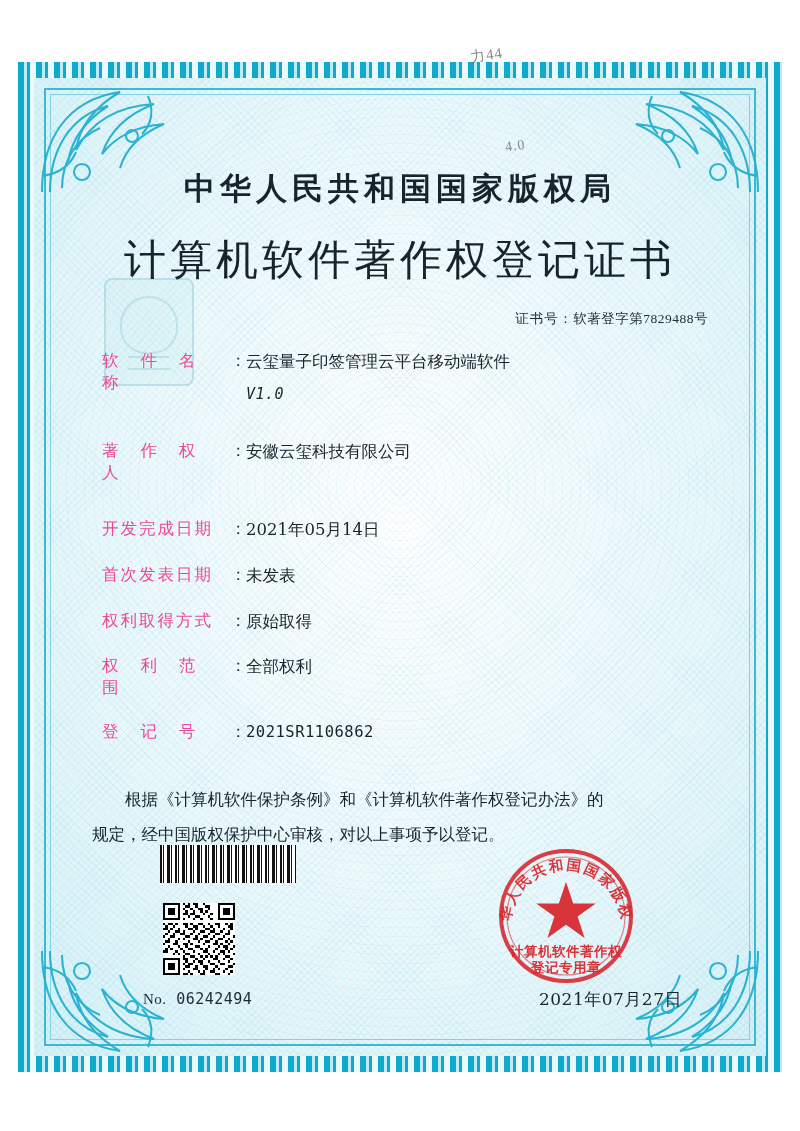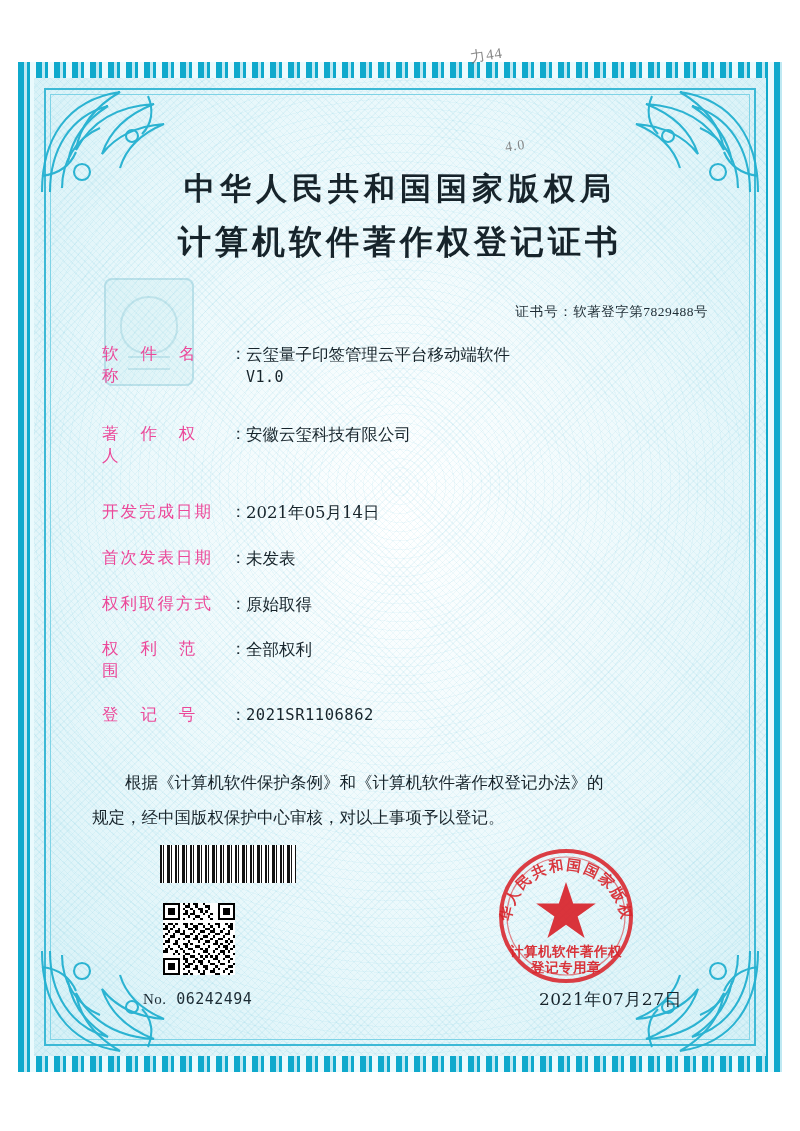--- a/index.html
+++ b/index.html
@@ -139,29 +139,29 @@
     text-align: center;
     font-size: 31px;
     letter-spacing: 5px;
     font-weight: 700;
     color: #17242b;
     margin-top: 48px;
     font-family: "DejaVu Serif", "Liberation Serif", serif;
   }
   .title-sub {
     text-align: center;
-    font-size: 33px;
+    font-size: 42px;
     letter-spacing: 4px;
-    font-weight: 700;
+    font-weight: 400;
     color: #17242b;
-    margin-top: 10px;
+    margin-top: 22px;
     font-family: "DejaVu Serif", "Liberation Serif", serif;
   }
   .cert-no-row {
-    margin-top: 38px;
+    margin-top: 22px;
     text-align: right;
     font-size: 13.5px;
     color: #1d2b33;
     padding-right: 22px;
   }
   .cert-no-row .lbl { letter-spacing: 1px; }
   .cert-no-row .val { letter-spacing: 0.5px; }
 
   .field {
     display: flex;
@@ -185,21 +185,22 @@
     flex: 1;
     color: #17242b;
     font-family: "DejaVu Serif", "Liberation Serif", serif;
     line-height: 1.45;
   }
   .field .f-value .ver {
     display: block;
     font-family: "DejaVu Sans Mono", "Liberation Mono", monospace;
     font-size: 15px;
     letter-spacing: 0.5px;
-    margin-top: 0;
+    margin-top: 10px;
+    font-style: italic;
   }
   .field.gap-big { margin-top: 34px; justify-content: space-between; }
   .field.tight .f-label { letter-spacing: 2px; }
 
   .field.mono .f-value {
     font-family: "DejaVu Sans Mono", "Liberation Mono", monospace;
     font-size: 15.5px;
     letter-spacing: 0.5px;
   }
 

